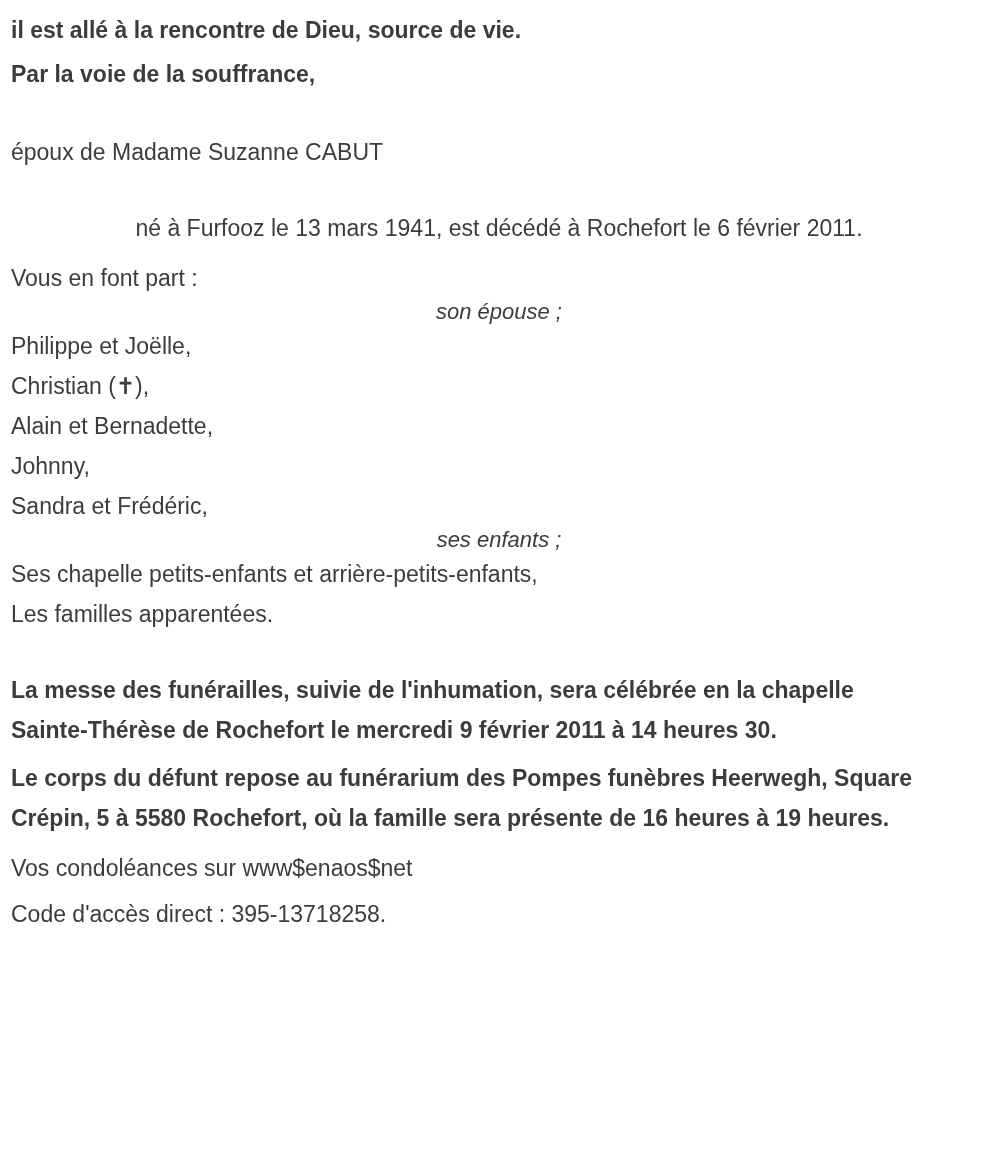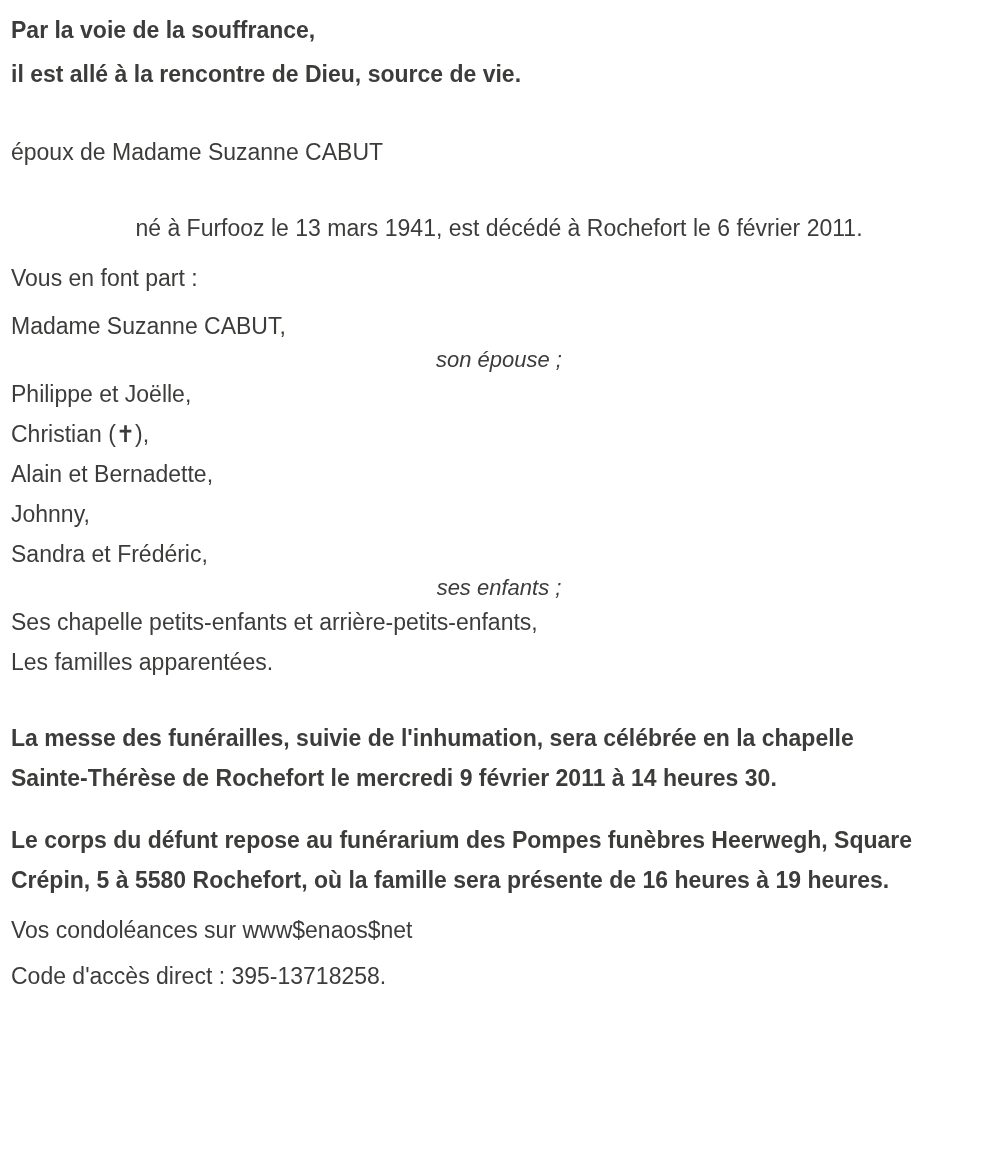--- a/index.html
+++ b/index.html
@@ -45,41 +45,40 @@
 
   .relation {
     font-size: 22px;
     font-style: italic;
     line-height: 28px;
     text-align: center;
   }
 
   .paragraph { max-width: 908px; font-weight: bold; }
   .ceremony  { margin-top: 36px; }
-  .repose    { margin-top: 22px; font-weight: 700; }
+  .repose    { margin-top: 8px; font-weight: 700; }
 
   .condolences { margin-top: 10px; }
   .access-code { margin-top: 6px; }
 </style>
 </head>
 <body>
 
 <div class="page">
 
+  <p class="intro">il est allé à la rencontre de Dieu, source de vie.</p>
   <p class="intro">Par la voie de la souffrance,</p>
-  <p class="intro">il est allé à la rencontre de Dieu, source de vie.</p>
 
 
   <p class="body spouse-line">époux de Madame Suzanne CABUT</p>
 
   <p class="body birth-line">né à Furfooz le 13 mars 1941, est décédé à Rochefort le 6 février 2011.</p>
 
   <p class="body announce-line">Vous en font part :</p>
 
-  <p class="body first-mourner">Madame Suzanne CABUT,</p>
   <p class="relation">son épouse ;</p>
 
   <p class="body">Philippe et Joëlle,</p>
   <p class="body">Christian (✝),</p>
   <p class="body">Alain et Bernadette,</p>
   <p class="body">Johnny,</p>
   <p class="body">Sandra et Frédéric,</p>
   <p class="relation">ses enfants ;</p>
 
   <p class="body">Ses chapelle petits-enfants et arrière-petits-enfants,</p>

